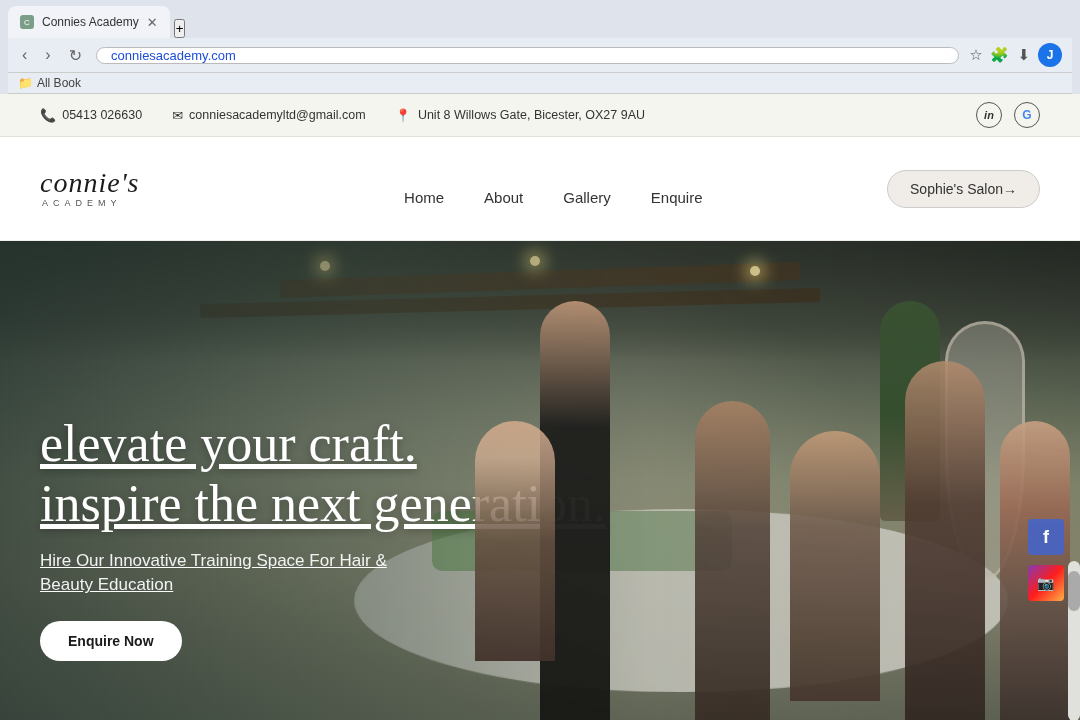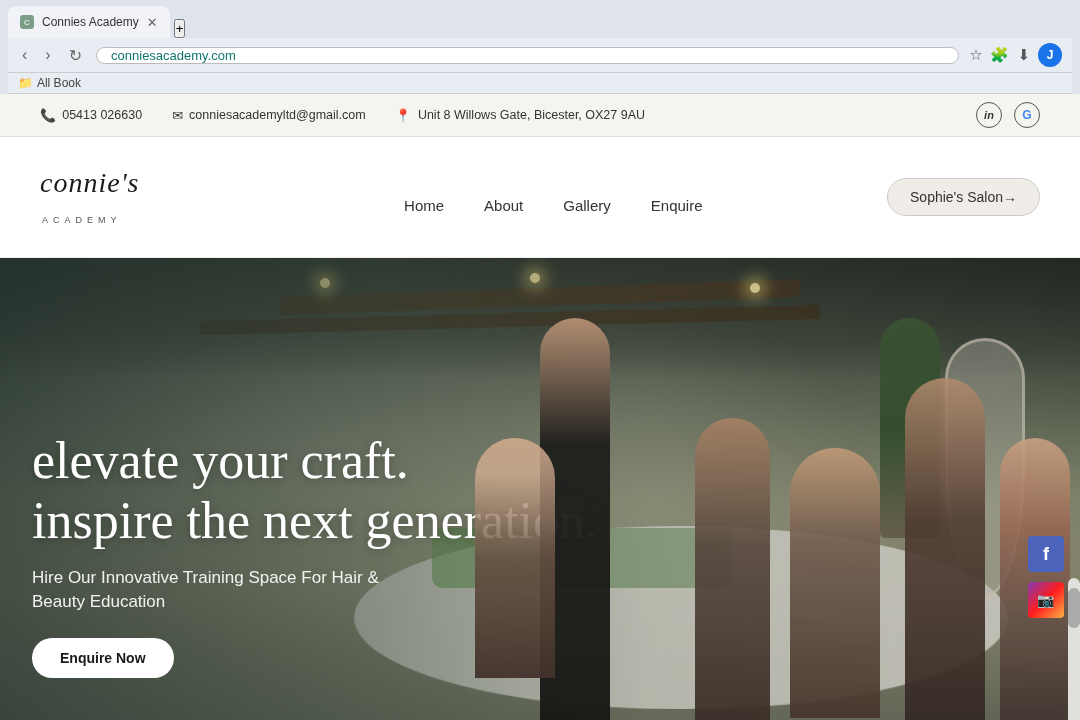--- a/index.html
+++ b/index.html
@@ -58,21 +58,21 @@
       border: none;
       padding: 2px 4px;
     }
     .address-input {
       flex: 1;
       background: #fff;
       border: 1px solid #bbb;
       border-radius: 20px;
       padding: 0 14px;
       font-size: 13px;
-      color: #0f766e;
+      color: #1d4ed8;
       outline: none;
     }
     .browser-action-icons {
       display: flex;
       gap: 8px;
       align-items: center;
       margin-left: auto;
     }
     .browser-icon-btn {
       font-size: 15px;
@@ -167,21 +167,21 @@
       font-style: italic;
       color: #1a1a1a;
       letter-spacing: 1px;
       font-weight: 400;
     }
     .logo .logo-sub {
       font-size: 9px;
       letter-spacing: 5px;
       color: #555;
       text-transform: uppercase;
-      margin-top: 19px;
+      margin-top: 2px;
       margin-left: 2px;
     }
     .nav-links {
       display: flex;
       gap: 40px;
       list-style: none;
       flex: 1;
       justify-content: center;
       margin-top: 18px;
     }
@@ -229,23 +229,24 @@
       inset: 0;
       background:
         radial-gradient(ellipse at 30% 40%, rgba(220,210,190,0.4) 0%, transparent 50%),
         radial-gradient(ellipse at 70% 60%, rgba(180,170,155,0.3) 0%, transparent 50%),
         linear-gradient(180deg, #2a2e28 0%, #3d4438 15%, #5a6350 30%, #8a9070 50%, #a09878 70%, #7a7060 100%);
     }
 
     .hero-content {
       position: absolute;
       bottom: 60px;
-      left: 32px;
+      left: 40px;
       z-index: 2;
       color: #fff;
+      text-decoration: underline;
     }
     .hero-headline {
       font-family: Georgia, 'Times New Roman', serif;
       font-size: 52px;
       font-weight: 400;
       line-height: 1.15;
       color: #fff;
       text-shadow: 0 2px 8px rgba(0,0,0,0.3);
       margin-bottom: 16px;
     }

